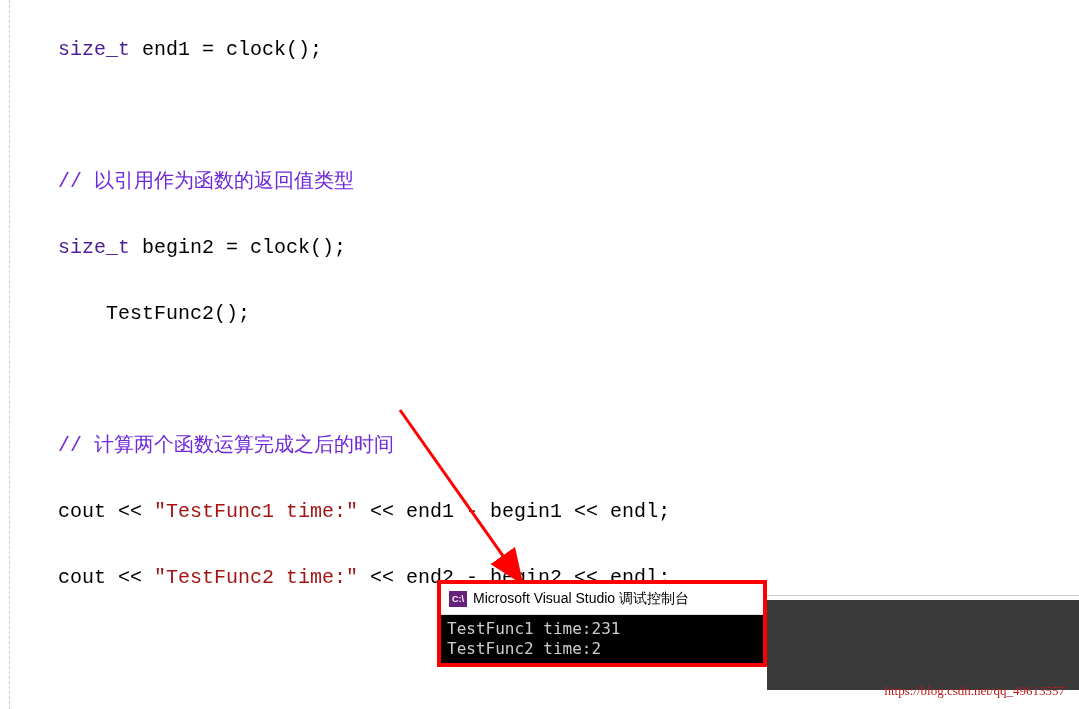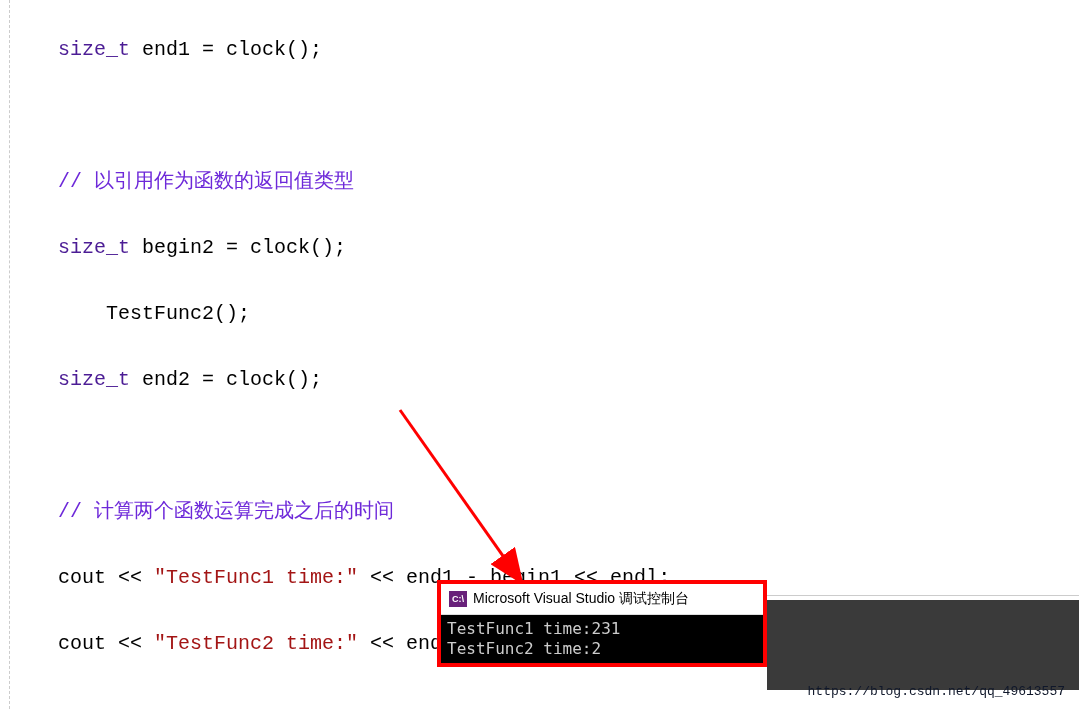--- a/index.html
+++ b/index.html
@@ -73,23 +73,23 @@
       font-family: 'NSimSun', Consolas, monospace;
       font-size: 16px;
       padding: 4px 6px;
       line-height: 20px;
       white-space: pre;
     }
     .watermark {
       position: absolute;
       bottom: 10px;
       right: 14px;
-      font-family: Liberation Mono, monospace;
+      font-family: Liberation Serif, serif;
       font-size: 13px;
-      color: #0f172a;
+      color: #b91c1c;
       padding-left: 32px;
     }
     .extra-bg {
       position: absolute;
       top: 600px;
       left: 767px;
       right: 0;
       height: 90px;
       background: #3a3a3a;
     }
@@ -107,21 +107,20 @@
 <body>
 
 <div class="gutter"></div>
 
 <div class="code-area">
 <div><span class="type">    size_t</span><span> end1 = clock();</span></div>
 <div> </div>
 <div><span class="comment">    // 以引用作为函数的返回值类型</span></div>
 <div><span class="type">    size_t</span><span> begin2 = clock();</span></div>
 <div><span>        TestFunc2();</span></div>
-<div><span class="type">    size_t</span><span> end2 = clock();</span></div>
 <div> </div>
 <div><span class="comment">    // 计算两个函数运算完成之后的时间</span></div>
 <div><span>    cout &lt;&lt; </span><span class="str">"TestFunc1 time:"</span><span> &lt;&lt; end1 - begin1 &lt;&lt; endl;</span></div>
 <div><span>    cout &lt;&lt; </span><span class="str">"TestFunc2 time:"</span><span> &lt;&lt; end2 - begin2 &lt;&lt; endl;</span></div>
 
 
 
 
 
 

